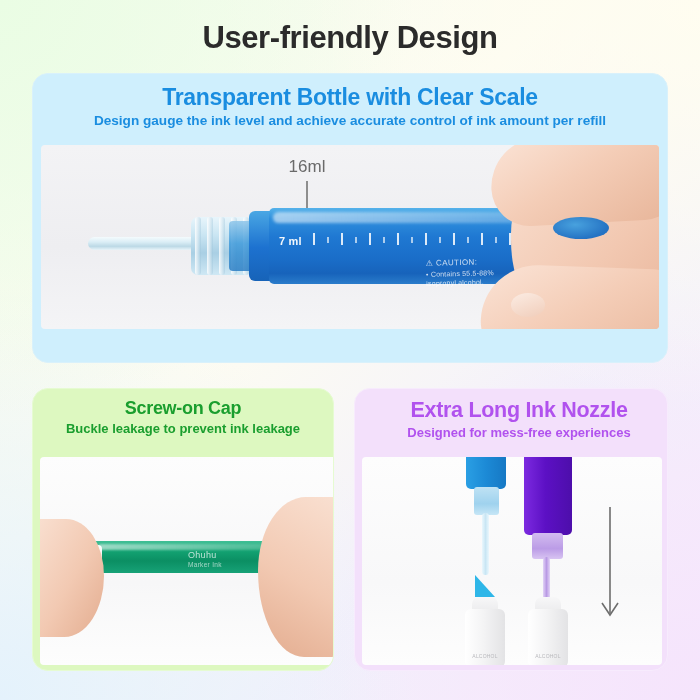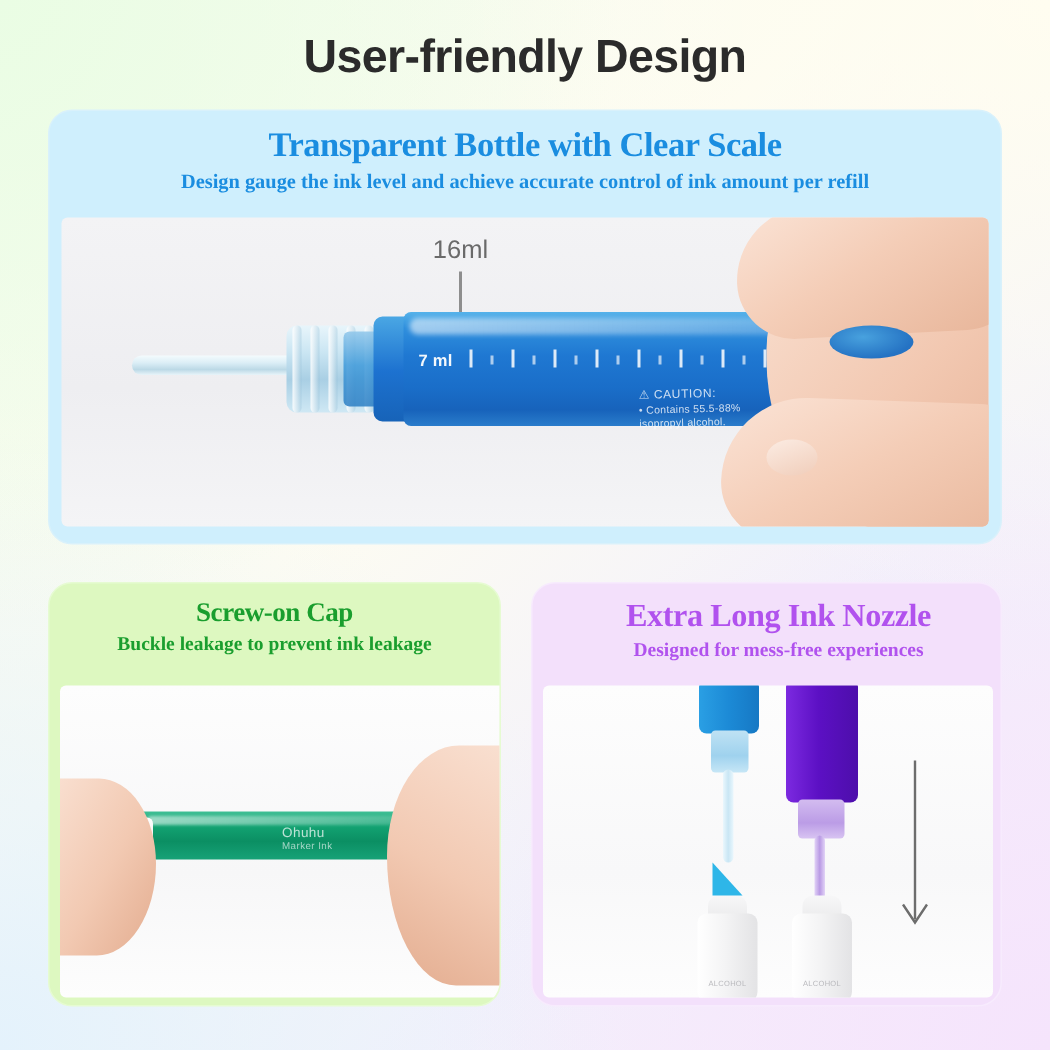--- a/index.html
+++ b/index.html
@@ -45,21 +45,20 @@
   
   .card {
     position: absolute;
     border-radius: 16px;
     overflow: hidden;
     box-sizing: border-box;
   }
   .card-head {
     text-align: center;
     box-sizing: border-box;
-    font-family: Liberation Serif, serif;
   }
   .card-head .ch-title {
     font-weight: bold;
     letter-spacing: -0.3px;
     line-height: 1.15;
   }
   .card-head .ch-sub {
     line-height: 1.2;
   }
   .card-photo {
@@ -78,21 +77,21 @@
     border: 1px solid #d9f1fb;
   }
   #card-bottle .card-head { padding: 10px 8px 9px; }
   #card-bottle .ch-title { font-size: 23px; color: #1a8de0; }
   #card-bottle .ch-sub   { font-size: 13.6px; color: #1a8de0; font-weight: bold; margin-top: 3px; }
   #bottle-photo {
     position: absolute;
     left: 8px;
     top: 71px;
     width: 618px;
-    height: 206px;
+    height: 184px;
     border-radius: 4px;
     background: linear-gradient(180deg,#f3f3f5 0%, #eeeef1 55%, #f4f4f6 100%);
   }
 
   
   #callout-16ml {
     position: absolute;
     left: 202px;
     top: 12px;
     width: 128px;

